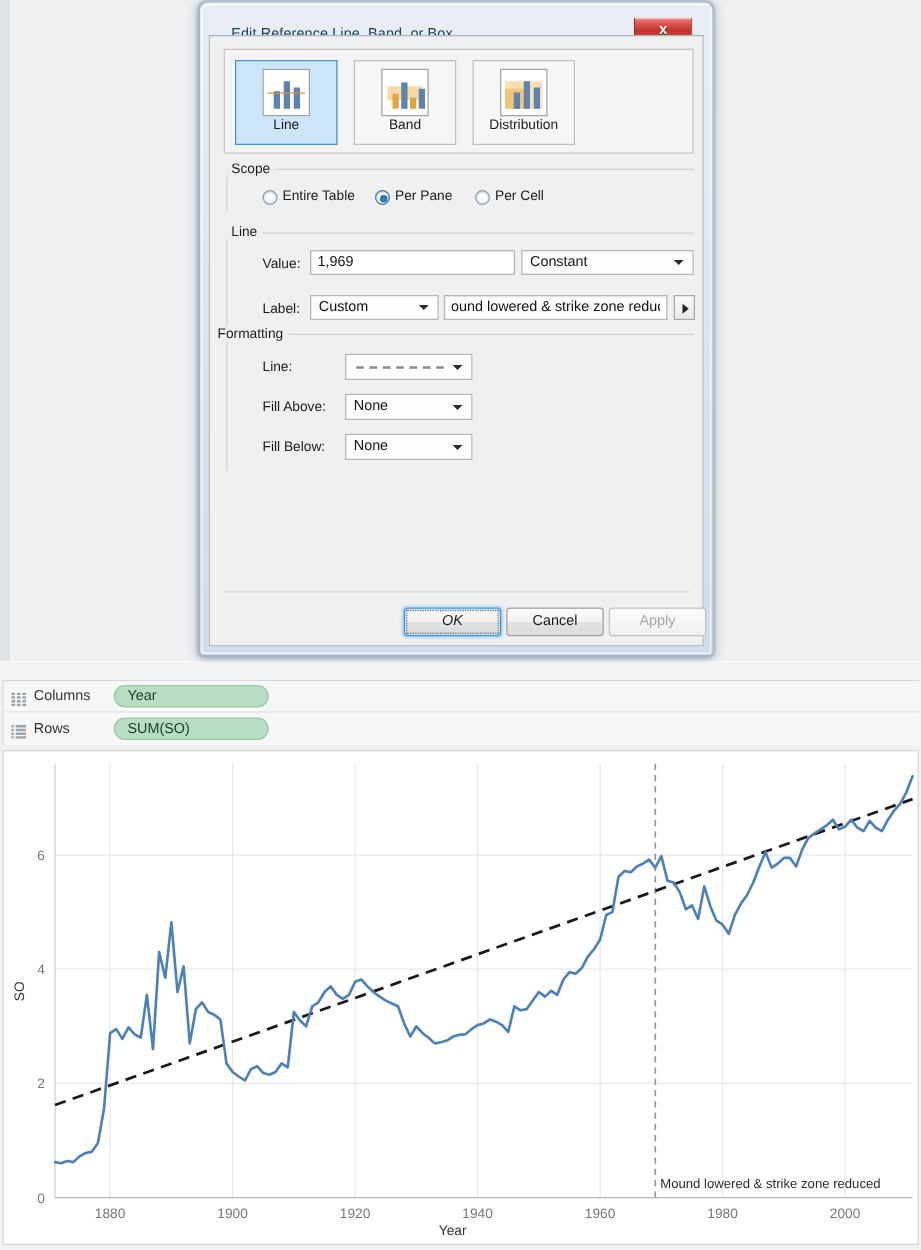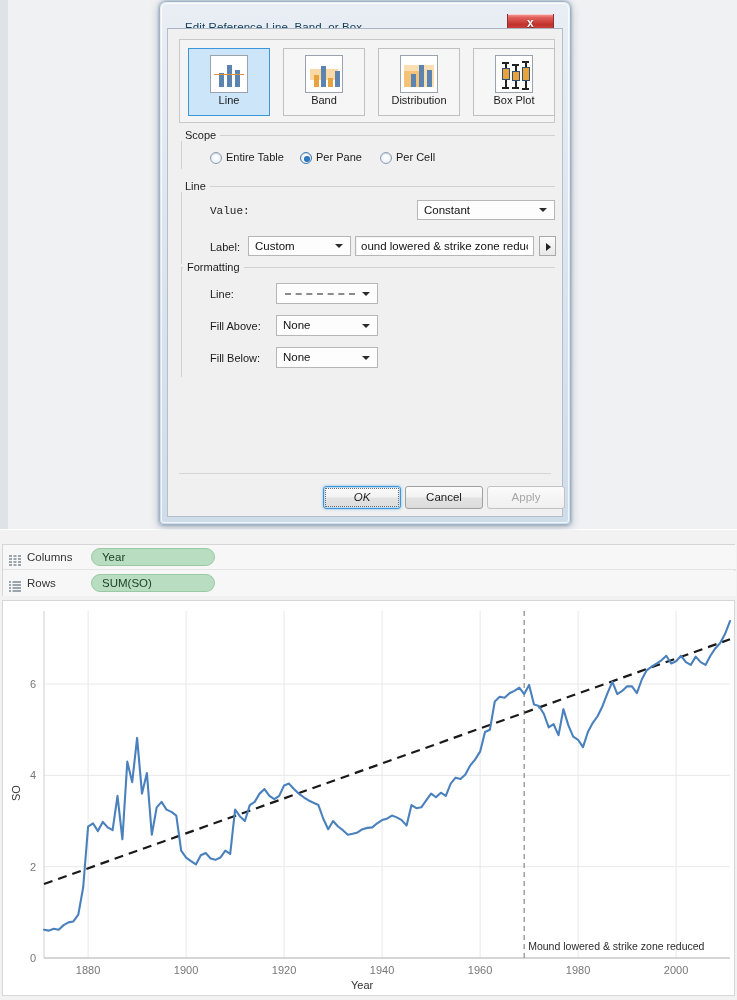--- a/index.html
+++ b/index.html
@@ -229,39 +229,20 @@
         <div class="glyph">
           <div class="shade" style="left:3px;right:3px;bottom:5px;height:22px;opacity:.85;"></div>
           <div class="shade" style="left:3px;right:14px;bottom:5px;height:16px;background:#f5c377;"></div>
           <div class="bar" style="left:10px;height:13px;"></div>
           <div class="bar" style="left:18px;height:22px;"></div>
           <div class="bar" style="left:26px;height:17px;"></div>
         </div>
         <span class="cap">Distribution</span>
       </div>
 
-      <div class="tile" style="left:293px;">
-        <div class="glyph">
-          <div class="whisker" style="left:9px;top:6px;height:26px;"></div>
-          <div class="wcap" style="left:6px;top:6px;"></div>
-          <div class="wcap" style="left:6px;top:31px;"></div>
-          <div class="bbox" style="left:6px;top:12px;height:12px;background:#e8a33d;"></div>
-
-          <div class="whisker" style="left:19px;top:8px;height:24px;"></div>
-          <div class="wcap" style="left:16px;top:8px;"></div>
-          <div class="wcap" style="left:16px;top:31px;"></div>
-          <div class="bbox" style="left:16px;top:15px;height:10px;background:#e8a33d;"></div>
-
-          <div class="whisker" style="left:29px;top:5px;height:28px;"></div>
-          <div class="wcap" style="left:26px;top:5px;"></div>
-          <div class="wcap" style="left:26px;top:32px;"></div>
-          <div class="bbox" style="left:26px;top:11px;height:14px;background:#e8a33d;"></div>
-        </div>
-        <span class="cap">Box Plot</span>
-      </div>
     </div>
 
     <div class="fs-label" style="left:13px; top:100px;">Scope</div>
     <div class="fs-rule" style="left:13px; top:106px; width:374px;"></div>
     <div class="fs-rule-left" style="left:13px; top:106px; height:34px;"></div>
 
     <div class="radio" style="left:42px; top:122px;">
       <span class="dot"></span>
       <span class="txt">Entire Table</span>
     </div>
@@ -271,35 +252,36 @@
     </div>
     <div class="radio" style="left:212px; top:122px;">
       <span class="dot"></span>
       <span class="txt">Per Cell</span>
     </div>
 
     <div class="fs-label" style="left:13px; top:151px;">Line</div>
     <div class="fs-rule" style="left:13px; top:157px; width:374px;"></div>
     <div class="fs-rule-left" style="left:13px; top:157px; height:78px;"></div>
 
-    <div class="row-label" style="left:42px; top:176px;font-family:Liberation Mono, monospace;">Value:</div>
+    <div class="row-label" style="left:42px; top:176px;">Value:</div>
+    <input class="tinput" style="left: 80px; top: 171px; width: 164px; height: 20px;" value="1,969">
     <div class="combo" style="left:249px; top:171px; width:138px; height:20px;">
       <span class="val">Constant</span>
       <span class="arrow"></span>
     </div>
 
     <div class="row-label" style="left:42px; top:212px;">Label:</div>
     <div class="combo" style="left:80px; top:207px; width:103px; height:20px;">
       <span class="val">Custom</span>
       <span class="arrow"></span>
     </div>
     <input class="tinput" style="left: 187px; top: 207px; width: 179px; height: 20px;" value="ound lowered &amp; strike zone reduced">
     <div class="abtn" style="left:371px; top:207px;"></div>
 
-    <div class="fs-label" style="left:15px; top:232px;">Formatting</div>
+    <div class="fs-label" style="left:2px; top:232px;">Formatting</div>
     <div class="fs-rule" style="left:13px; top:238px; width:374px;"></div>
     <div class="fs-rule-left" style="left:13px; top:238px; height:110px;"></div>
 
     <div class="row-label" style="left:42px; top:259px;">Line:</div>
     <div class="combo" style="left:108px; top:254px; width:102px; height:21px;">
       <span class="dashpreview"></span>
       <span class="arrow"></span>
     </div>
 
     <div class="row-label" style="left:42px; top:291px;">Fill Above:</div>

